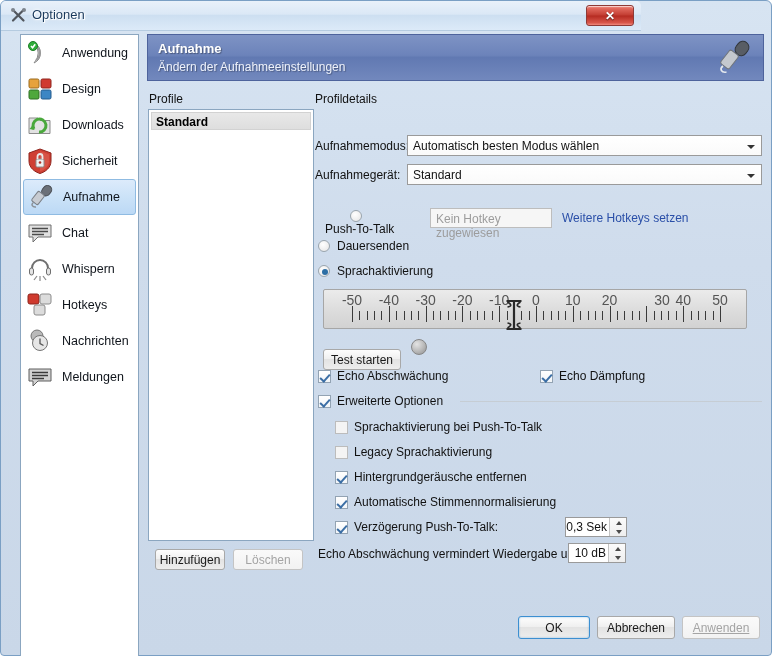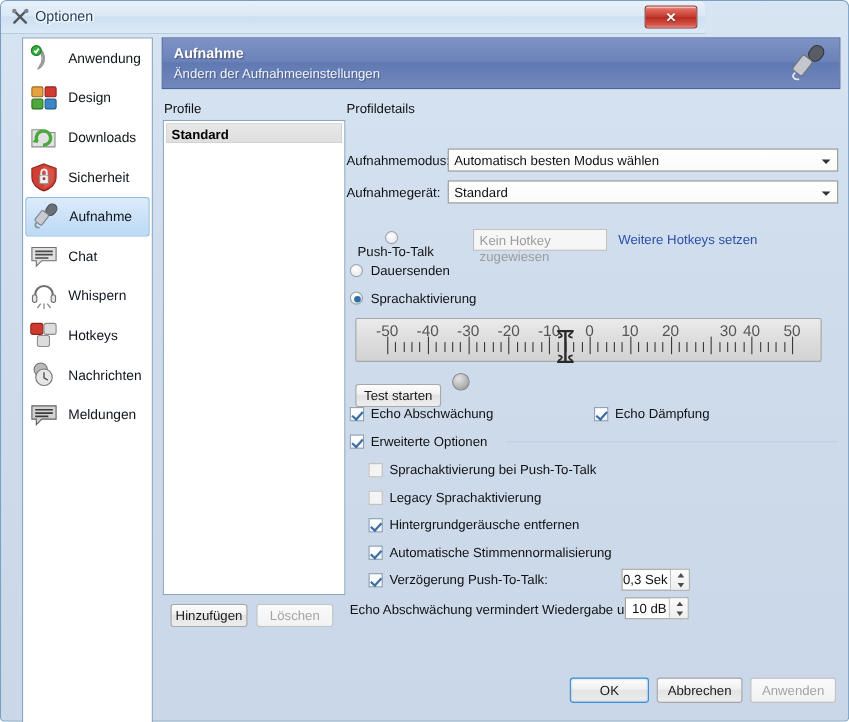--- a/index.html
+++ b/index.html
@@ -262,21 +262,21 @@
     width: 0; height: 0;
     border-left: 3px solid transparent;
     border-right: 3px solid transparent;
   }
   .spin .sup::after { top: 3px; border-bottom: 4px solid #4a4a4a; }
   .spin .sdn::after { top: 3px; border-top: 4px solid #4a4a4a; }
 
   
   .btn-ok { position: absolute; left: 517px; top: 615px; width: 72px; height: 23px; }
   .btn-cancel { position: absolute; left: 596px; top: 615px; width: 78px; height: 23px; }
-  .btn-apply { position: absolute; left: 681px; top: 615px; width: 78px; height: 23px; }
+  .btn-apply { position: absolute; left: 681px; top: 615px; width: 78px; height: 23px; text-decoration: underline; }
 
   .btn-center { display: flex; align-items: center; justify-content: center; height: 100%; }
 </style>
 </head>
 <body>
 
 <div class="window">
 
   <div class="titlebar">
     <div class="title-icon">

